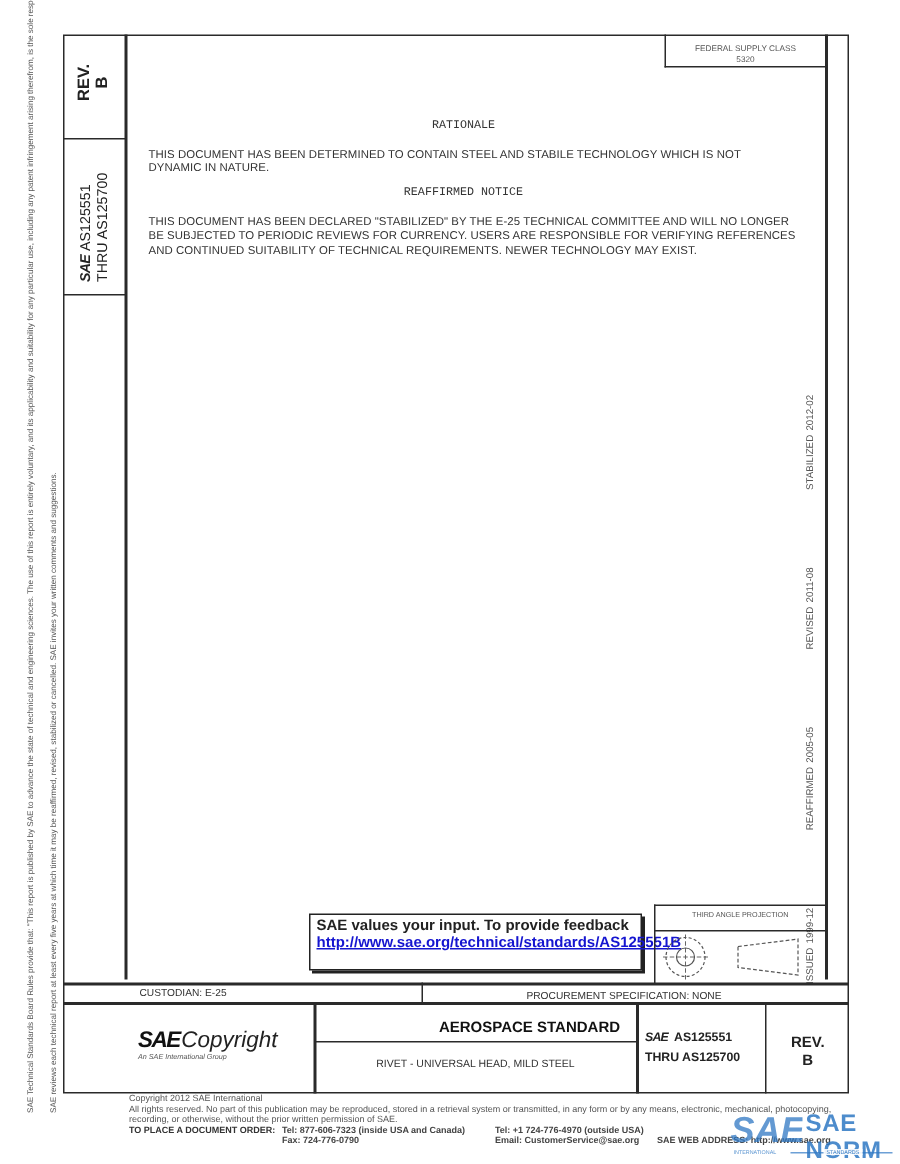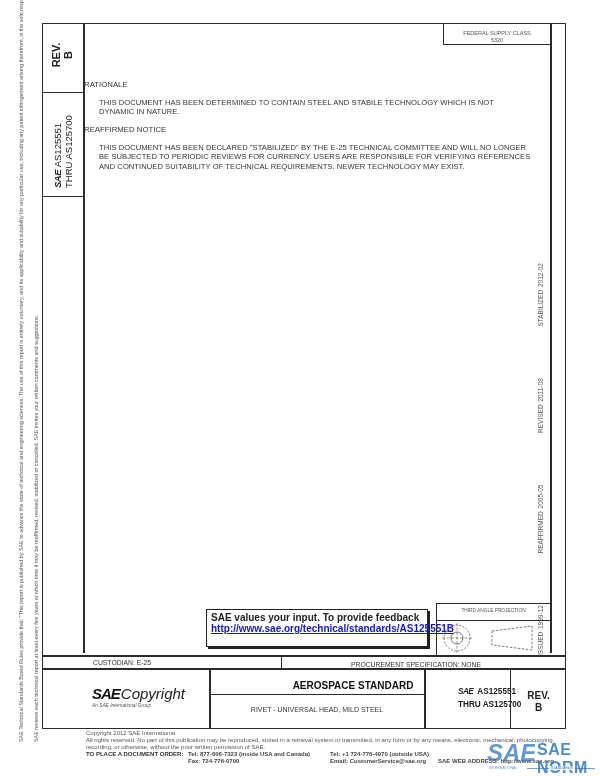--- a/index.html
+++ b/index.html
@@ -10,21 +10,21 @@
   .line { position: absolute; background: #2a2a2a; }
 
   
   .frame { position: absolute; left: 42px; top: 23px; width: 524px; height: 706px; border: 1.5px solid #2a2a2a; }
 
   .vtext { position: absolute; transform-origin: left top; transform: rotate(-90deg); white-space: nowrap; }
 
   .rev-box-text { font-weight: bold; font-size: 11px; line-height: 12px; text-align: center; }
 
   .body-text { font-size: 7.6px; line-height: 9.4px; color: #333; letter-spacing: 0.05px; }
-  .heading { font-size: 7.8px; text-align: left; color: #333; }
+  .heading { font-size: 7.8px; text-align: center; color: #333; font-family: Liberation Mono, monospace; }
 
   .feedback { position: absolute; left: 206px; top: 609px; width: 222px; height: 38px; border: 1.5px solid #222; box-shadow: 2px 2px 0 #222; padding: 3px 4px; font-size: 10px; font-weight: bold; line-height: 10.5px; background: #fff; }
   .feedback a { color: #1515d0; text-decoration: underline; }
 
   .small { font-size: 6px; line-height: 7.2px; color: #555; }
 
   .side-left { font-size: 5.4px; line-height: 7.2px; color: #555; }
 
   .watermark { position: absolute; left: 487px; top: 740px; width: 110px; height: 34px; }
 </style>
@@ -109,21 +109,21 @@
 <div class="abs" style="left:92px; top:686px; width:115px;">
   <div style="line-height:16px;">
     <span style="font-size:15px; font-weight:900; font-style:italic; letter-spacing:-1px; color:#111;">SAE</span><span style="font-size:15px; font-style:italic; color:#222; margin-left:1px;">Copyright</span>
   </div>
   <div style="font-size:4.8px; font-style:italic; color:#555; margin-top:1px;">An SAE International Group</div>
 </div>
 
 <div class="abs" style="left:210px; top:680px; width:214px; text-align:center; font-size:10px; font-weight:bold; color:#111;margin-left:36px;">AEROSPACE STANDARD</div>
 <div class="abs" style="left:210px; top:706px; width:214px; text-align:center; font-size:7px; color:#333;">RIVET - UNIVERSAL HEAD, MILD STEEL</div>
 
-<div class="abs" style="left:430px; top:685px; width:80px; font-size:8.2px; font-weight:bold; line-height:13px;margin-left:28px;">
+<div class="abs" style="left:430px; top:685px; width:80px; font-size:8.2px; font-weight:bold; line-height:13px;">
   <div><span style="font-style:italic; font-weight:900; letter-spacing:-0.5px; margin-right:4px;">SAE</span><span>AS125551</span></div>
   <div>THRU AS125700</div>
 </div>
 
 <div class="abs" style="left:511px; top:690px; width:55px; text-align:center; font-size:10px; font-weight:bold; line-height:12px;">
   <div>REV.</div>
   <div>B</div>
 </div>
 
 <div class="abs small" style="left:86px; top:730px; width:510px;">

